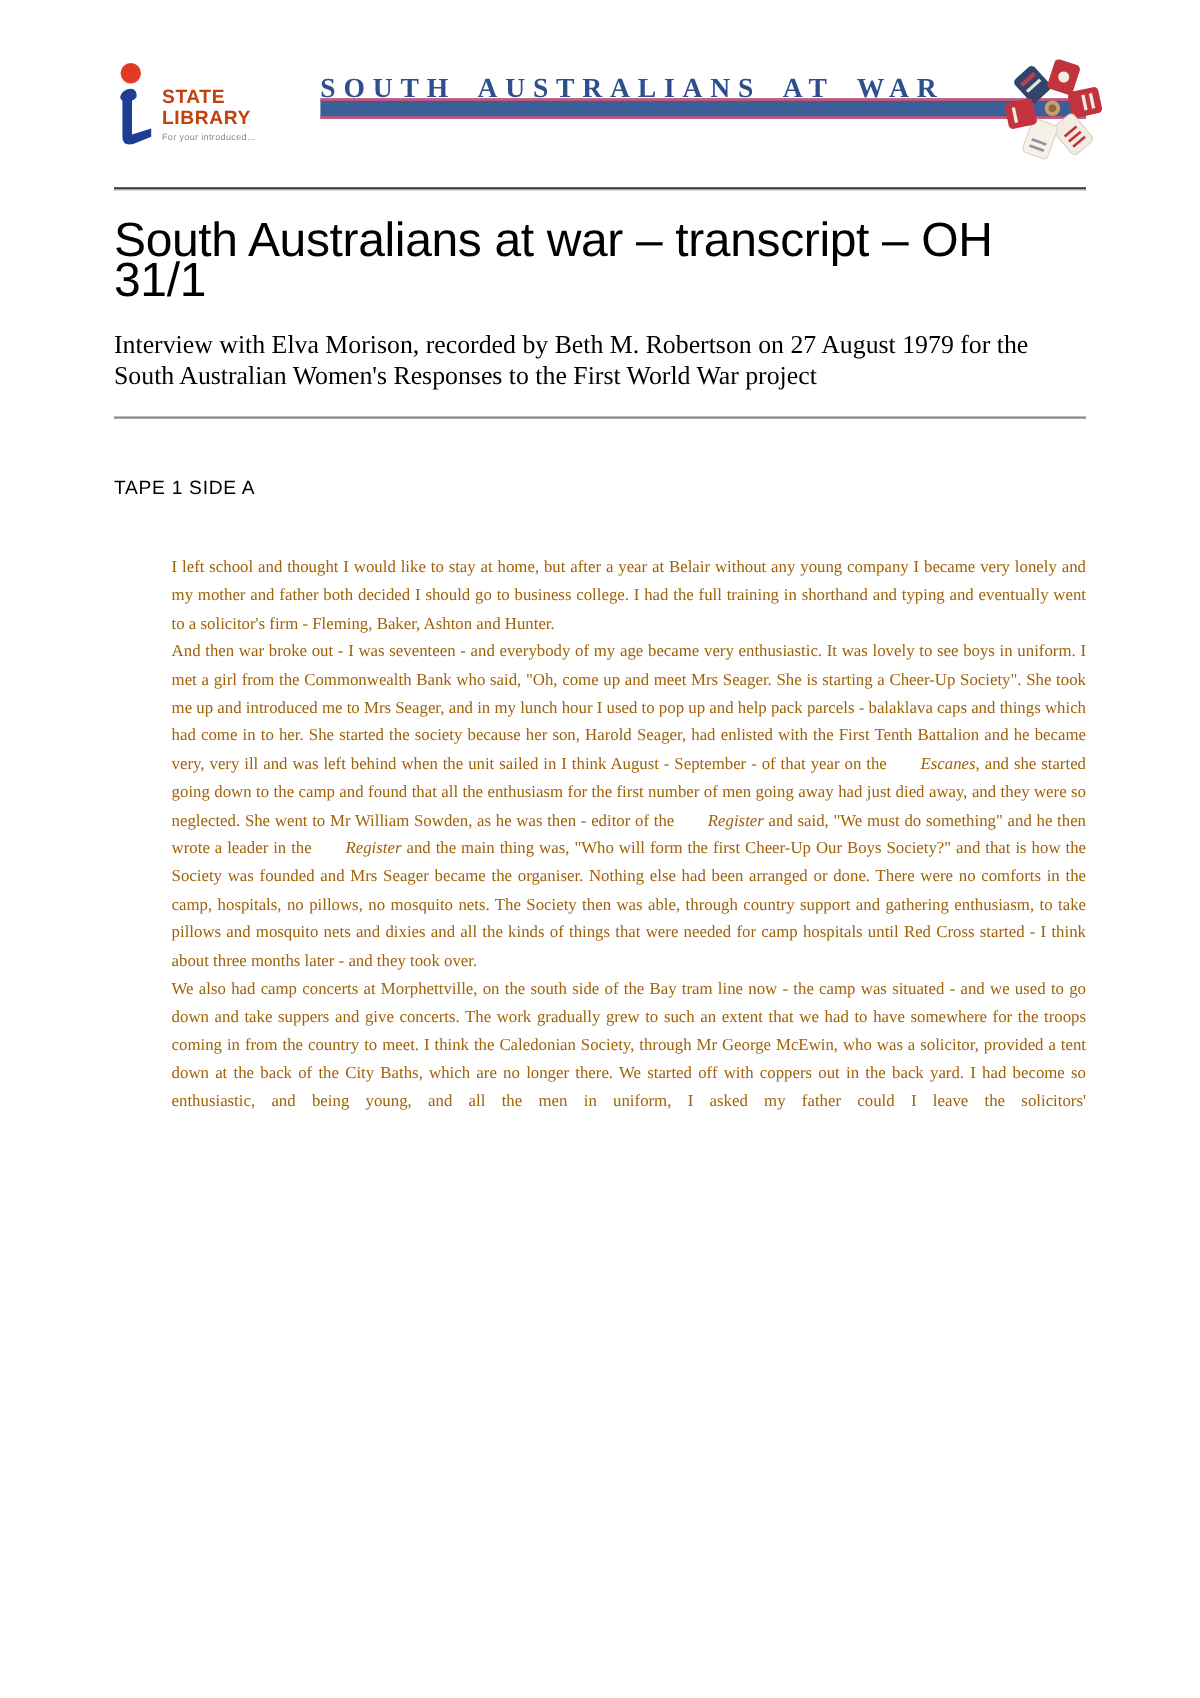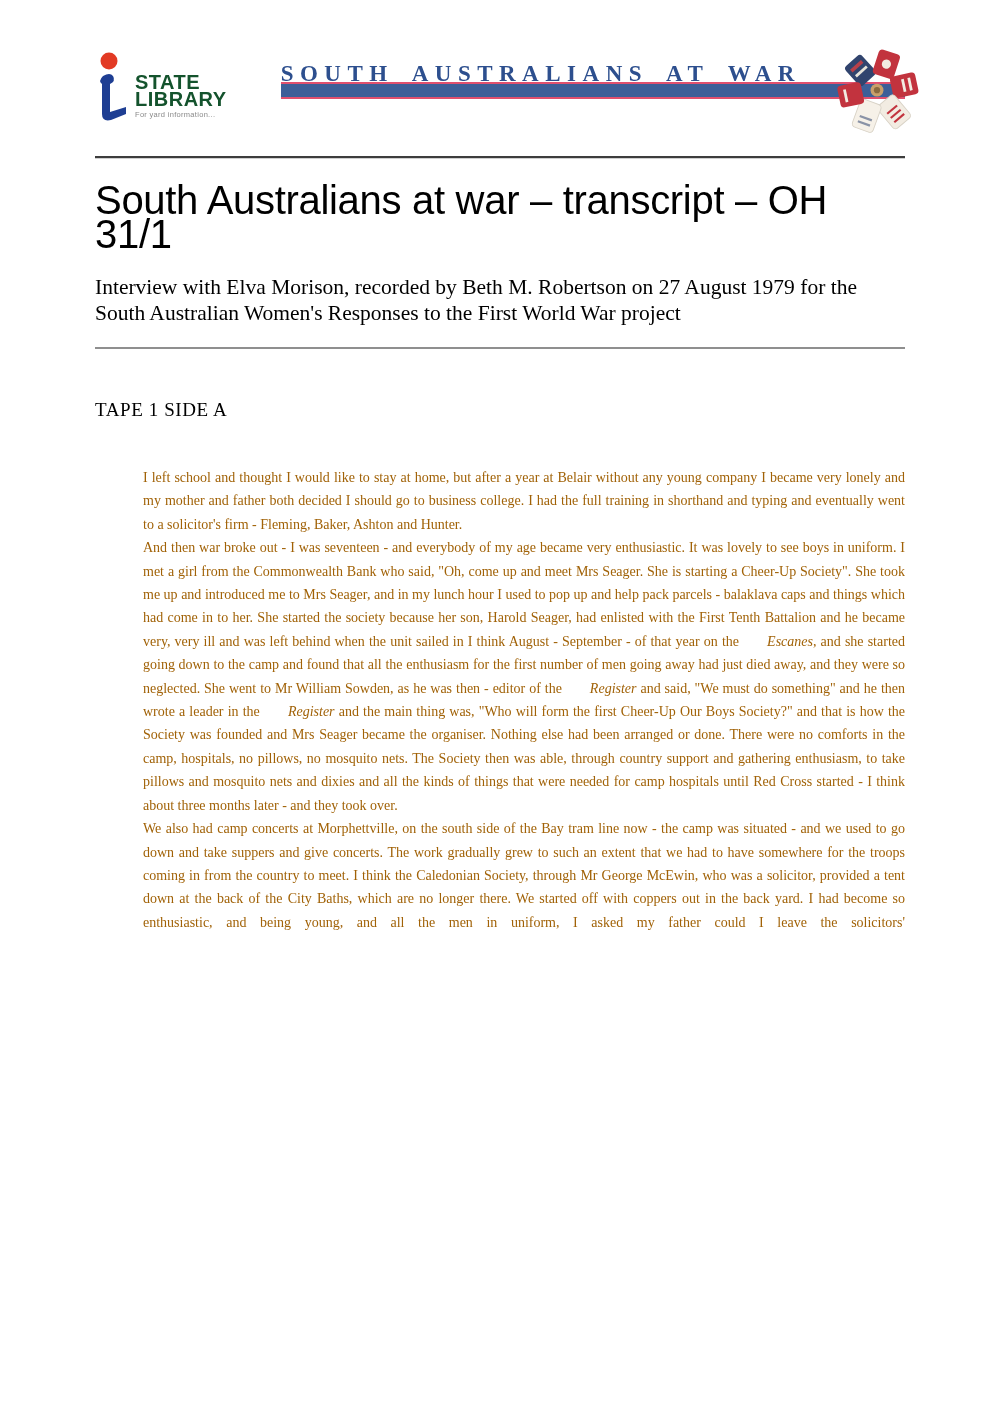--- a/index.html
+++ b/index.html
@@ -19,22 +19,22 @@
   .gov-logo { width:118px; text-align:center; }
   .gov-logo .gov-text {
     font-family:"Liberation Sans", sans-serif;
     font-weight:bold; font-size:11.5px; line-height:12.5px;
     color:#24418f; margin-top:3px; white-space:nowrap;
   }
   .lib-logo { display:flex; align-items:flex-start; gap:8px; padding-top:4px; }
   .lib-wordmark { padding-top:22px; }
   .lib-wordmark .lib-name {
     font-family:"Liberation Sans", sans-serif;
-    font-weight:bold; font-size:20px; line-height:16.5px;
-    color:#14532d; letter-spacing:0.5px;
+    font-weight:bold; font-size:16px; line-height:16.5px;
+    color:#c2410c; letter-spacing:0.5px;
   }
   .lib-wordmark .lib-tagline {
     font-family:"Liberation Sans", sans-serif;
     font-size:7.5px; color:#8a8a8a; margin-top:3px; letter-spacing:0.3px;
   }
   
   .banner { flex:1 1 auto; position:relative; margin-left:54px; padding-top:14px; }
   .banner-title {
     position:relative; z-index:2;
     font-family:"Liberation Serif", serif;
@@ -58,22 +58,22 @@
     font-family:"Liberation Sans", sans-serif;
     font-weight:400; font-size:40px; line-height:34px;
     letter-spacing:-0.3px; margin:24px 0 0 0;
   }
   .doc-subtitle {
     font-family:"Liberation Serif", serif;
     font-weight:normal; font-size:21.5px; line-height:26px;
     margin:23px 0 0 0; max-width:790px;
   }
   .tape-heading {
-    font-family:Liberation Serif, serif;
-    font-weight:400; font-size:19px; letter-spacing:0.6px;
+    font-family:Liberation Sans, sans-serif;
+    font-weight:400; font-size:16px; letter-spacing:0.6px;
     margin:50px 0 0 0;
   }
   
   .transcript { margin-top:45px; }
   p.body-para {
     margin:0 0 0 48px;
     font-size:14px; line-height:23.4px;
     text-align:justify;
     color:#a16207;
   }
@@ -96,21 +96,21 @@
           <svg width="32" height="80" viewBox="0 0 32 80" aria-hidden="true">
             <circle cx="14" cy="9" r="8.5" fill="#e23a24"></circle>
             <path d="M8 24 q-5 5 -1 8 l0 30 q0 8 9 6 l15 -6 0 -7 -16 5 0 -28 q6 -3 3 -8 q-3 -4 -10 0 z" fill="#1e3e93"></path>
           </svg>
         </span>
         <div class="lib-wordmark">
           <div class="lib-name">
             <div>STATE</div>
             <div>LIBRARY</div>
           </div>
-          <div class="lib-tagline">For yard information...</div>
+          <div class="lib-tagline">For your introduced...</div>
         </div>
       </div>
     </div>
 
     <div class="banner">
       <div class="banner-title">SOUTH AUSTRALIANS AT WAR</div>
       <div class="banner-bar"></div>
       <span class="rosette">
         <svg width="92" height="92" viewBox="0 0 100 100" aria-hidden="true">
           <g transform="translate(50,48)">

